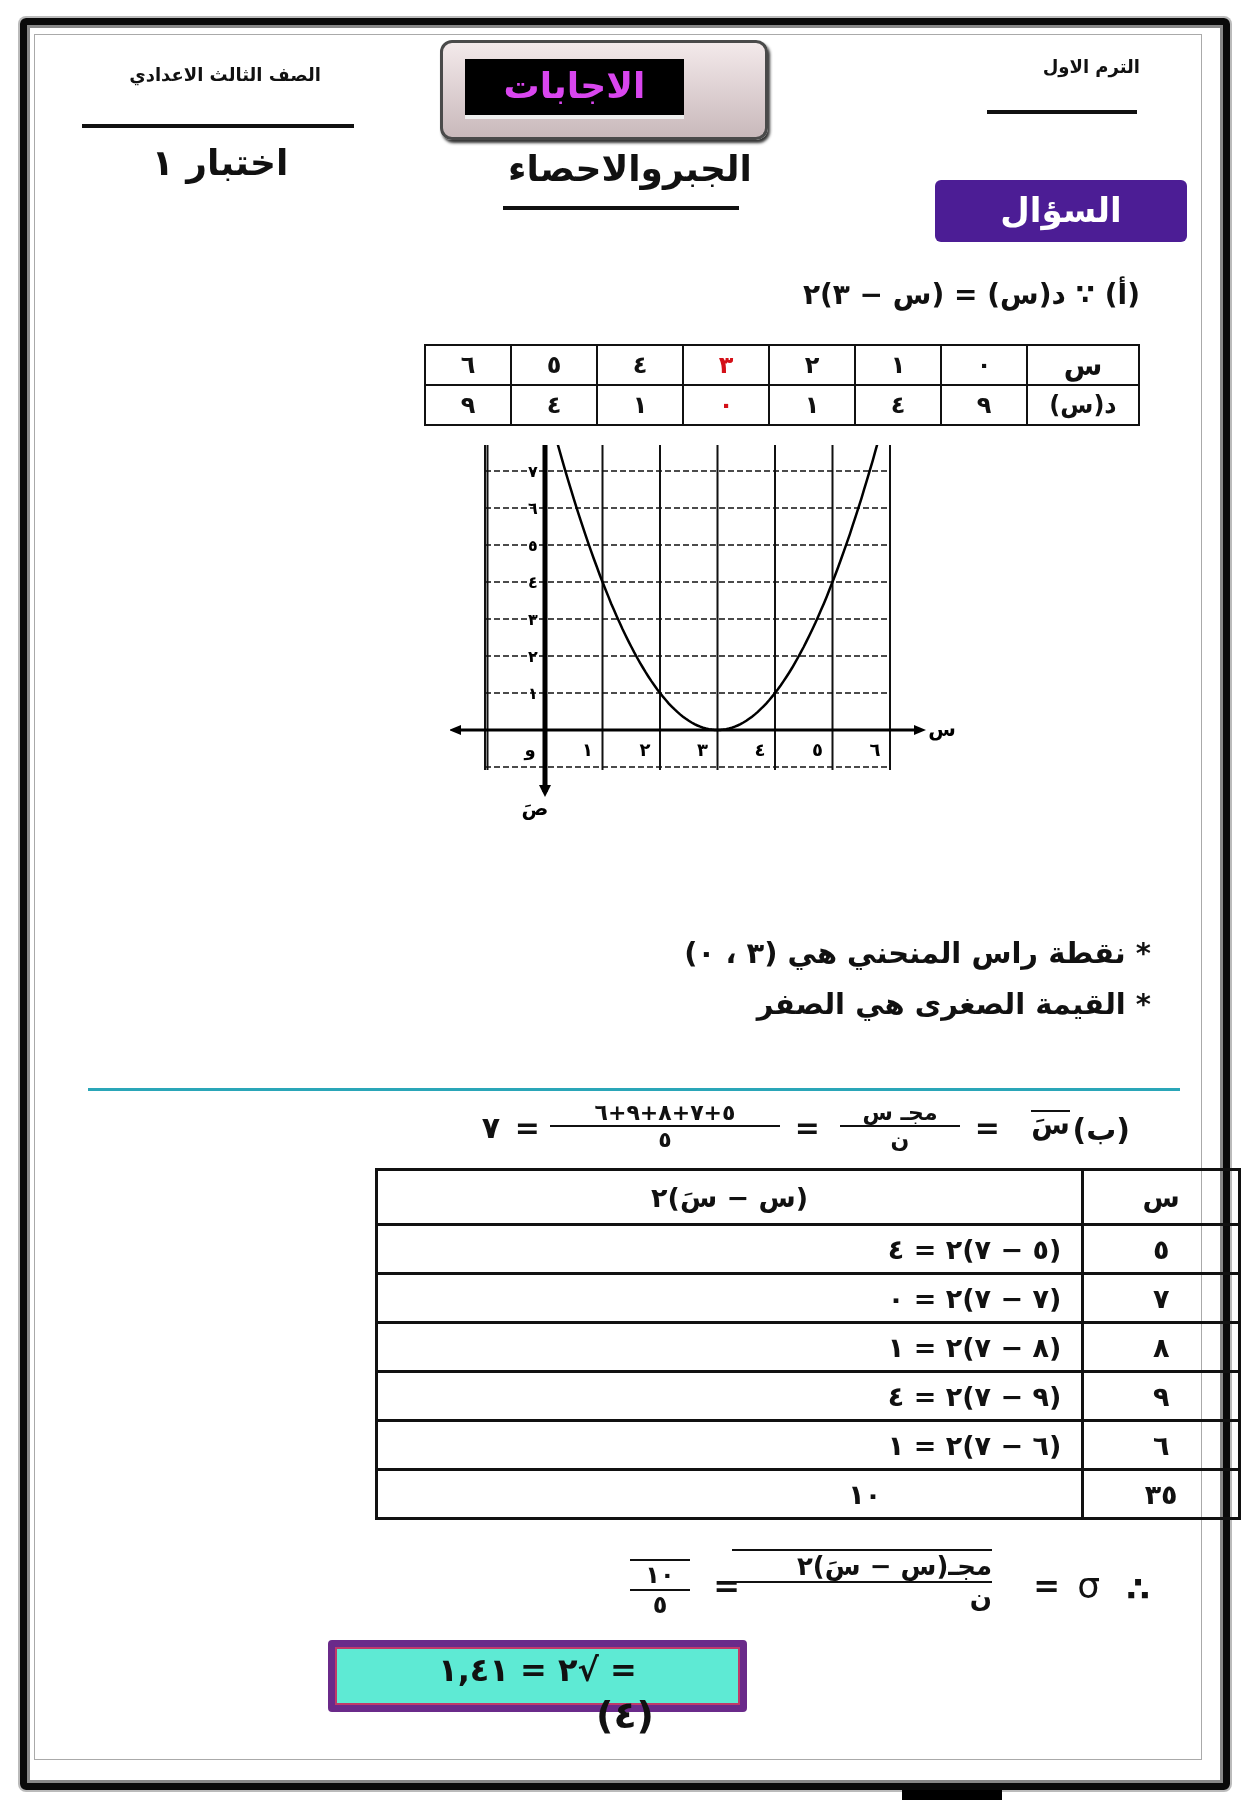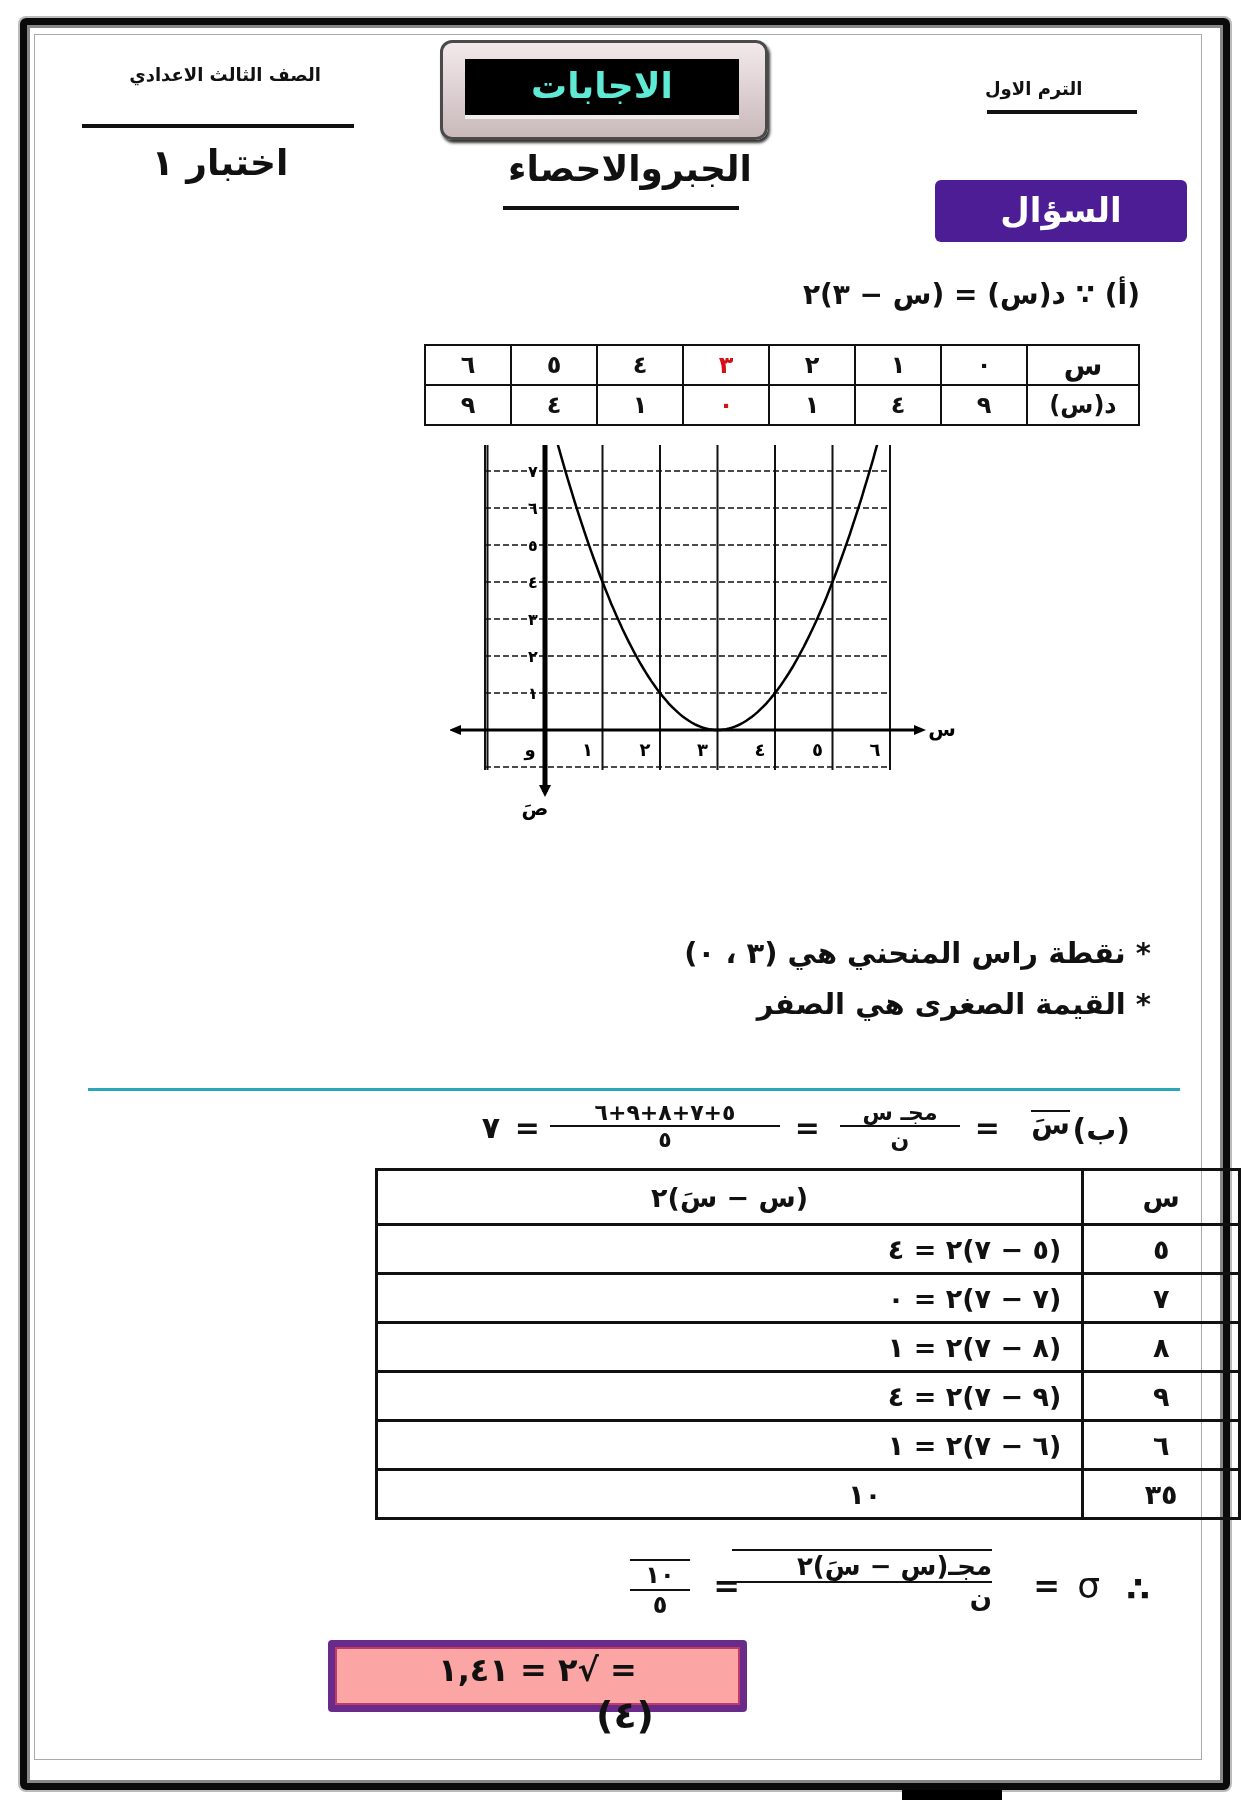--- a/index.html
+++ b/index.html
@@ -10,22 +10,22 @@
          box-shadow: inset 0 0 0 3px #888, 0 0 0 2px #bbb; }
   .frame-inner { position:absolute; left:34px; top:34px; width:1166px; height:1724px;
          border:1px solid #aaa; }
   .abs { position:absolute; }
   .rtl { direction:rtl; }
   .hdr-text { font-family:"DejaVu Sans", sans-serif; font-weight:bold; font-size:18px; }
   .underline-bar { position:absolute; height:4px; background:#111; }
   .answers-box { position:absolute; left:440px; top:40px; width:322px; height:94px;
          border-radius:12px; background:linear-gradient(#f3e9ea,#c9b9bb);
          border:3px solid #4a4a4a; box-shadow:2px 3px 3px #333; }
-  .answers-inner { position:absolute; left:22px; top:16px; width:274px; height:56px;
-         background:#000; color:#5eead4; font-size:36px; font-weight:bold; text-align:center;
+  .answers-inner { position:absolute; left:22px; top:16px; width:219px; height:56px;
+         background:#000; color:#d946ef; font-size:36px; font-weight:bold; text-align:center;
          line-height:54px; border-bottom:4px solid #eee; }
   .q-badge { position:absolute; left:935px; top:180px; width:252px; height:62px;
          background:#4c1d95; border-radius:6px; color:#fff; font-size:34px; font-weight:bold;
          text-align:center; line-height:60px; }
   .eq-line { font-size:28px; font-weight:bold;margin-top:10px; }
   table.vt { position:absolute; left:424px; top:344px; border-collapse:collapse; direction:rtl; }
   table.vt td { border:2px solid #111; width:84px; height:38px; text-align:center;
          font-size:24px; font-weight:bold; padding:0; }
   table.vt td.head { width:110px; font-size:28px; }
   table.vt td.red { color:#d41018; }
@@ -35,34 +35,34 @@
   .teal-rule { position:absolute; left:88px; top:1088px; width:1092px; height:3px; background:#2aa6b8; }
   .mean-line { position:absolute; left:340px; top:1100px; width:800px; height:60px; }
   table.dev { position:absolute; left:375px; top:1168px; border-collapse:collapse; direction:rtl; }
   table.dev td { border:3px solid #111; height:46px; font-size:27px; font-weight:bold; padding:0 20px; }
   table.dev td.c1 { width:120px; text-align:center; }
   table.dev td.c2 { width:520px; text-align:right; }
   table.dev tr.hdr td { height:52px; }
   .sigma { position:absolute; left:440px; top:1545px; width:720px; height:110px; }
   .result-box { position:absolute; left:328px; top:1640px; width:405px; height:58px;
          border:7px solid #6a2a8a; border-radius:4px;
-         background:#fca5a5; box-shadow: inset 0 0 0 2px #c03a6a; }
+         background:#5eead4; box-shadow: inset 0 0 0 2px #c03a6a; }
   .result-text { position:absolute; left:0; right:0; top:4px; text-align:center;
          font-size:32px; font-weight:bold; direction:rtl; }
   .page-num { position:absolute; left:575px; top:1693px; width:100px; text-align:center;
          font-size:38px; font-weight:bold; }
   .bottom-tab { position:absolute; left:902px; top:1790px; width:100px; height:10px; background:#000; }
 </style>
 </head>
 <body>
 
 <div class="frame-outer"></div>
 <div class="frame-inner"></div>
 
-<div class="abs hdr-text rtl" style="left:985px; top:56px; width:155px; text-align:left;margin-top:22px;">الترم الاول</div>
+<div class="abs hdr-text rtl" style="left:985px; top:56px; width:155px; text-align:right;">الترم الاول</div>
 <div class="underline-bar" style="left:987px; top:110px; width:150px;"></div>
 
 <div class="answers-box">
   <div class="answers-inner rtl">الاجابات</div>
 </div>
 
 <div class="abs hdr-text rtl" style="left:485px; top:148px; width:290px; text-align:center; font-size:36px;">الجبروالاحصاء</div>
 <div class="underline-bar" style="left:503px; top:206px; width:236px;"></div>
 
 <div class="abs hdr-text rtl" style="left:60px; top:64px; width:330px; text-align:center;">الصف الثالث الاعدادي</div>

